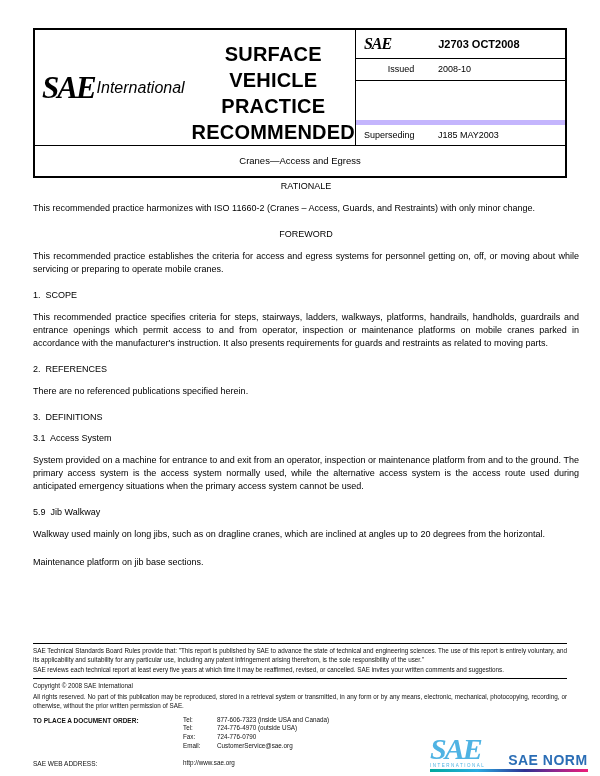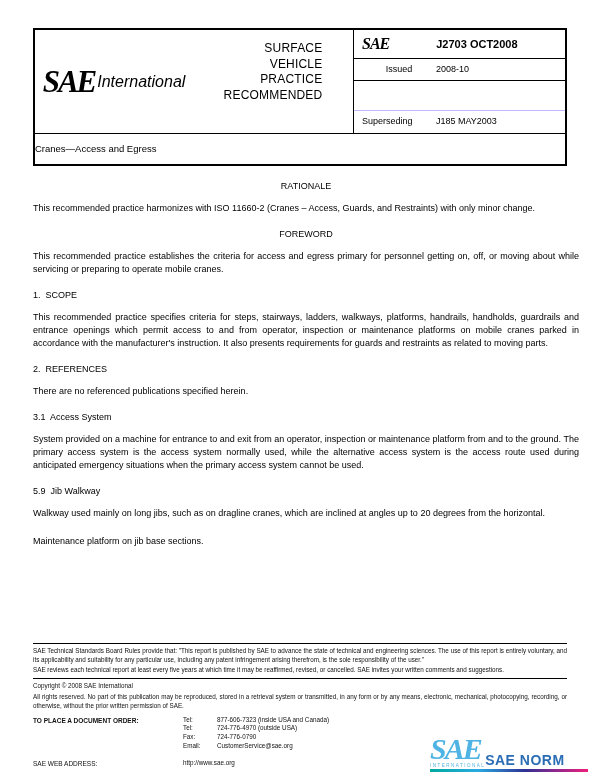--- a/index.html
+++ b/index.html
@@ -20,44 +20,44 @@
     width:158px; display:flex; align-items:center; justify-content:center;
     padding:6px 4px;
   }
   .sae-big {
     font-weight:bold; font-style:italic; font-size:31px; letter-spacing:-2px;
     font-family:"Liberation Serif", serif;
   }
   .sae-intl { font-style:italic; font-size:16px; margin-left:2px; }
   .title-cell { flex:1; text-align:center; padding-top:11px; }
   .title-block {
-    display:inline-block; text-align:right;
-    font-weight:normal; font-size:12px; line-height:1.3; letter-spacing:0.2px;
+    display:inline-block; text-align:center;
+    font-weight:bold; font-size:20px; line-height:1.3; letter-spacing:0.2px;
   }
   .doc-cell {
     width:212px; border-left:1px solid #000;
     display:flex; flex-direction:column; font-size:9px;
   }
   .doc-row1 {
     display:flex; align-items:center; padding:5px 8px;
     border-bottom:1px solid #000; min-height:28px;
   }
   .doc-sae {
     font-weight:bold; font-style:italic; font-size:16px; letter-spacing:-1px;
     font-family:"Liberation Serif", serif; margin-right:16px;
   }
   .doc-num { font-weight:bold; font-size:11px;margin-left:31px; }
   .doc-row { display:flex; padding:5px 8px; }
   .doc-row.issued { border-bottom:1px solid #000; min-height:22px;text-align:center; }
   .doc-spacer { flex:1; min-height:18px; }
-  .doc-row.superseding { border-top:1px solid #c4b5fd; min-height:23px; }
+  .doc-row.superseding { border-top:5px solid #c4b5fd; min-height:23px; }
   .doc-label { width:74px; }
   
   .subtitle-strip {
-    border-top:1px solid #000; 
+    border-top:1px solid #000; text-align:center;
     padding:9px 0 10px 0; font-size:9.5px;
   }
   
   .content { position:absolute; top:181px; left:33px; right:21px; }
   .h-center {
     text-align:center; font-size:9px; margin-bottom:11px; white-space:pre-wrap;
   }
   .h-left { font-size:9px; margin-bottom:11px; white-space:pre-wrap; }
   .para {
     font-size:9px; line-height:1.45; text-align:justify; margin-bottom:14px;
@@ -79,21 +79,21 @@
   .web-label { width:150px; font-size:6.5px; }
   
   .norm-logo { position:absolute; right:12px; bottom:4px; width:158px; }
   .norm-row { display:flex; align-items:flex-end; }
   .norm-sae {
     font-weight:bold; font-style:italic; font-size:30px; line-height:0.9;
     letter-spacing:-2px; color:#4fb3e3;
     font-family:"Liberation Serif", serif;
   }
   .norm-name {
-    font-weight:bold; font-size:14px; color:#2a6db5; margin-left:0;
+    font-weight:bold; font-size:14px; color:#2a6db5; margin-left:23px;
     letter-spacing:0.5px; line-height:1.1;
   }
   .norm-sub {
     font-size:4.5px; color:#4fb3e3; letter-spacing:1.5px; margin-top:1px;
   }
   .norm-bar {
     height:3px; margin-top:1px;
     background:linear-gradient(90deg,#00a99d 0%,#29abe2 30%,#2e3192 60%,#92278f 80%,#ed1e79 100%);
   }
 </style>
@@ -138,28 +138,29 @@
 
     <div class="subtitle-strip">Cranes—Access and Egress</div>
   </div>
 
   <div class="content">
 
     <div class="h-center">RATIONALE</div>
     <div class="para">This recommended practice harmonizes with ISO 11660-2 (Cranes – Access, Guards, and Restraints) with only minor change.</div>
 
     <div class="h-center">FOREWORD</div>
-    <div class="para">This recommended practice establishes the criteria for access and egress primary for personnel getting on, off, or moving about while servicing or preparing to operate mobile cranes.</div>
+    <div class="para">This recommended practice establishes the criteria for access and egress systems for personnel getting on, off, or moving about while servicing or preparing to operate mobile cranes.</div>
 
     <div class="h-left">1.  SCOPE</div>
     <div class="para">This recommended practice specifies criteria for steps, stairways, ladders, walkways, platforms, handrails, handholds, guardrails and entrance openings which permit access to and from operator, inspection or maintenance platforms on mobile cranes parked in accordance with the manufacturer's instruction. It also presents requirements for guards and restraints as related to moving parts.</div>
 
     <div class="h-left">2.  REFERENCES</div>
     <div class="para">There are no referenced publications specified herein.</div>
 
+    <div class="h-left">3.  DEFINITIONS</div>
 
     <div class="h-left">3.1  Access System</div>
     <div class="para">System provided on a machine for entrance to and exit from an operator, inspection or maintenance platform from and to the ground. The primary access system is the access system normally used, while the alternative access system is the access route used during anticipated emergency situations when the primary access system cannot be used.</div>
 
     <div class="h-left">5.9  Jib Walkway</div>
     <div class="para">Walkway used mainly on long jibs, such as on dragline cranes, which are inclined at angles up to 20 degrees from the horizontal.</div>
 
     <div class="para">Maintenance platform on jib base sections.</div>
   </div>
 

